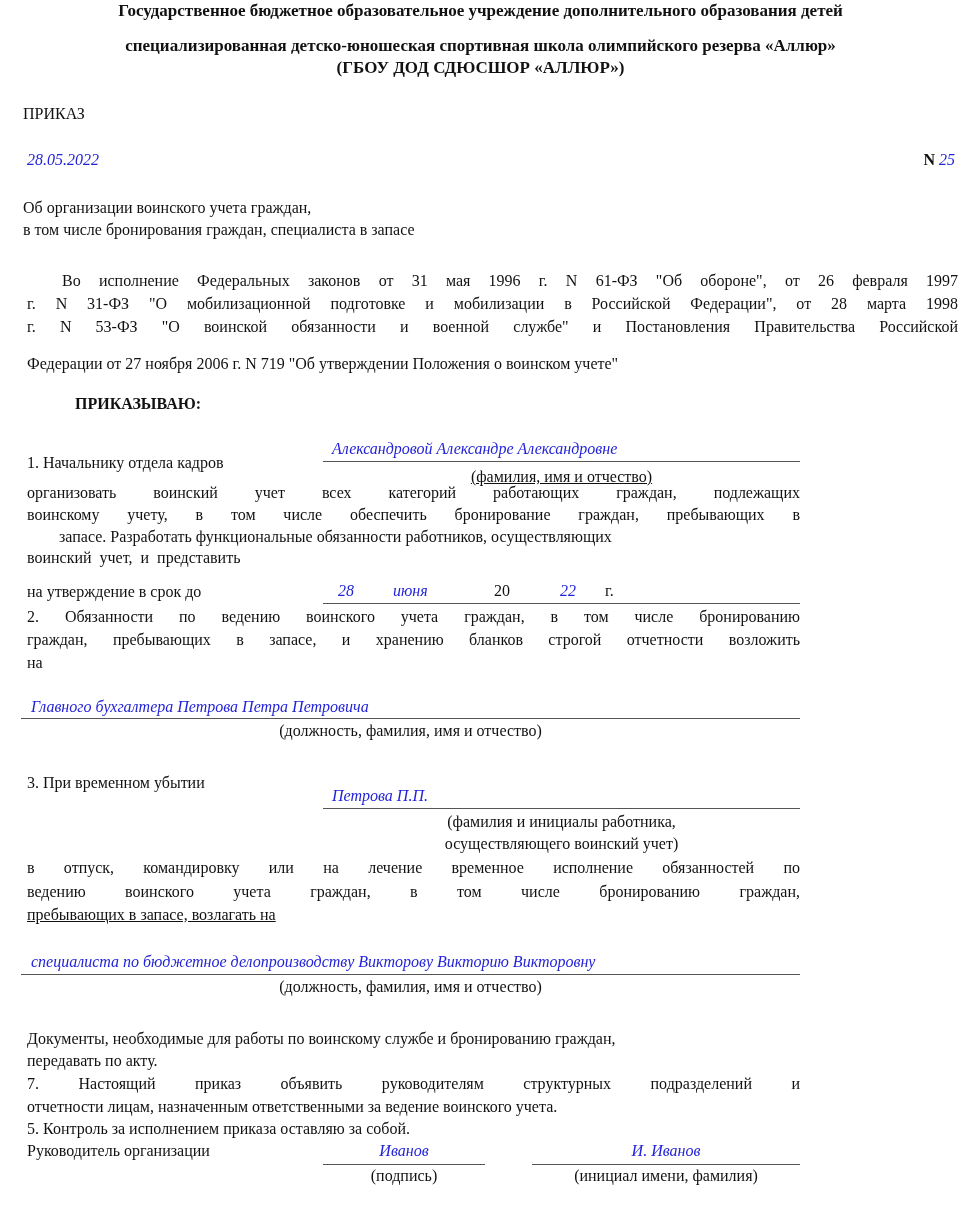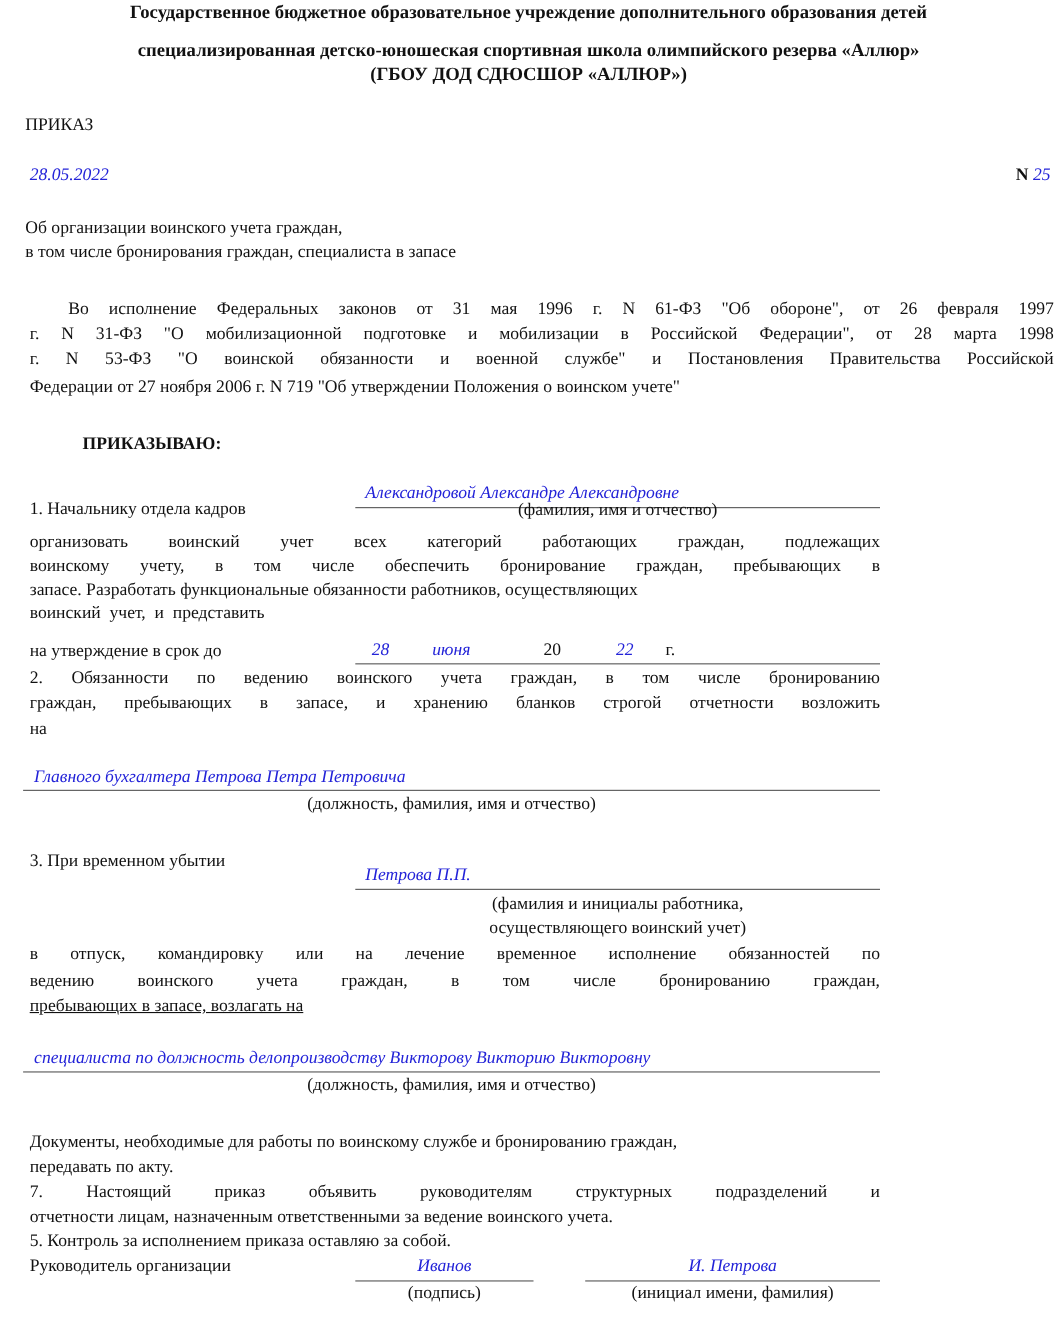--- a/index.html
+++ b/index.html
@@ -31,32 +31,32 @@
   <span class="bold">N</span>
   <span class="blue">25</span>
 </div>
 
 <div class="abs center" style="top:200px; left:0; width:828px; font-size:16px;">Об организации воинского учета граждан,</div>
 <div class="abs center" style="top:222px; left:0; width:961px; font-size:16px;">в том числе бронирования граждан, специалиста в запасе</div>
 
 <div class="wide" style="top:273px; left:62px; width:896px;">Во исполнение Федеральных законов от 31 мая 1996 г. N 61-ФЗ "Об обороне", от 26 февраля 1997</div>
 <div class="wide" style="top:296px;">г. N 31-ФЗ "О мобилизационной подготовке и мобилизации в Российской Федерации", от 28 марта 1998</div>
 <div class="wide" style="top:319px;">г. N 53-ФЗ "О воинской обязанности и военной службе" и Постановления Правительства Российской</div>
-<div class="para" style="top:344px;">Федерации от 27 ноября 2006 г. N 719 "Об утверждении Положения о воинском учете"</div>
+<div class="para" style="top:356px;">Федерации от 27 ноября 2006 г. N 719 "Об утверждении Положения о воинском учете"</div>
 
 <div class="abs bold" style="top:396px; left:75px; font-size:16px;">ПРИКАЗЫВАЮ:</div>
 
 <div class="para" style="top:455px;">1. Начальнику отдела кадров</div>
 <div class="abs blue" style="top:441px; left:332px; font-size:16px;">Александровой Александре Александровне</div>
 <div class="line" style="top:461px; left:323px; width:477px;"></div>
-<div class="cap" style="top:456px; left:323px; width:477px;">(фамилия, имя и отчество)</div>
+<div class="cap" style="top:469px; left:323px; width:477px;text-decoration:underline;">(фамилия, имя и отчество)</div>
 
 <div class="just" style="top:485px;">организовать воинский учет всех категорий работающих граждан, подлежащих</div>
 <div class="just" style="top:507px;">воинскому учету, в том числе обеспечить бронирование граждан, пребывающих в</div>
-<div class="para" style="top:529px;">запасе. Разработать функциональные обязанности работников, осуществляющих</div>
+<div class="para" style="top:529px;margin-left:32px;">запасе. Разработать функциональные обязанности работников, осуществляющих</div>
 <div class="para" style="top:550px; white-space:pre;">воинский  учет,  и  представить</div>
 <div class="para" style="top:584px;">на утверждение в срок до</div>
 <div class="abs blue" style="top:583px; left:338px; font-size:16px;">28</div>
 <div class="abs blue" style="top:583px; left:393px; font-size:16px;">июня</div>
 <div class="abs" style="top:583px; left:494px; font-size:16px;">20</div>
 <div class="abs blue" style="top:583px; left:560px; font-size:16px;">22</div>
 <div class="abs" style="top:583px; left:605px; font-size:16px;">г.</div>
 <div class="line" style="top:603px; left:323px; width:477px;"></div>
 
 <div class="just" style="top:609px;">2. Обязанности по ведению воинского учета граждан, в том числе бронированию</div>
@@ -67,31 +67,31 @@
 <div class="cap" style="top:723px; left:21px; width:779px;">(должность, фамилия, имя и отчество)</div>
 
 <div class="para" style="top:775px;">3. При временном убытии</div>
 <div class="abs blue" style="top:788px; left:332px; font-size:16px;">Петрова П.П.</div>
 <div class="line" style="top:808px; left:323px; width:477px;"></div>
 <div class="cap" style="top:814px; left:323px; width:477px;">(фамилия и инициалы работника,</div>
 <div class="cap" style="top:836px; left:323px; width:477px;">осуществляющего воинский учет)</div>
 <div class="just" style="top:860px;">в отпуск, командировку или на лечение временное исполнение обязанностей по</div>
 <div class="just" style="top:884px;">ведению воинского учета граждан, в том числе бронированию граждан,</div>
 <div class="para" style="top:907px;text-decoration:underline;">пребывающих в запасе, возлагать на</div>
-<div class="abs blue" style="top:954px; left:31px; font-size:16px;">специалиста по должность делопроизводству Викторову Викторию Викторовну</div>
+<div class="abs blue" style="top:954px; left:31px; font-size:16px;">специалиста по бюджетное делопроизводству Викторову Викторию Викторовну</div>
 <div class="line" style="top:974px; left:21px; width:779px;"></div>
 <div class="cap" style="top:979px; left:21px; width:779px;">(должность, фамилия, имя и отчество)</div>
 
 <div class="para" style="top:1031px;">Документы, необходимые для работы по воинскому службе и бронированию граждан,</div>
 <div class="para" style="top:1053px;">передавать по акту.</div>
 
 <div class="just" style="top:1076px;">7. Настоящий приказ объявить руководителям структурных подразделений и</div>
 <div class="para" style="top:1099px;">отчетности лицам, назначенным ответственными за ведение воинского учета.</div>
 
 <div class="para" style="top:1121px;">5. Контроль за исполнением приказа оставляю за собой.</div>
 
 <div class="para" style="top:1143px;">Руководитель организации</div>
 <div class="cap blue" style="top:1143px; left:323px; width:162px;">Иванов</div>
 <div class="line" style="top:1164px; left:323px; width:162px;"></div>
 <div class="cap" style="top:1168px; left:323px; width:162px;">(подпись)</div>
-<div class="cap blue" style="top:1143px; left:532px; width:268px;">И. Петрова</div>
+<div class="cap blue" style="top:1143px; left:532px; width:268px;">И. Иванов</div>
 <div class="line" style="top:1164px; left:532px; width:268px;"></div>
 <div class="cap" style="top:1168px; left:532px; width:268px;">(инициал имени, фамилия)</div>
 
 </body></html>

